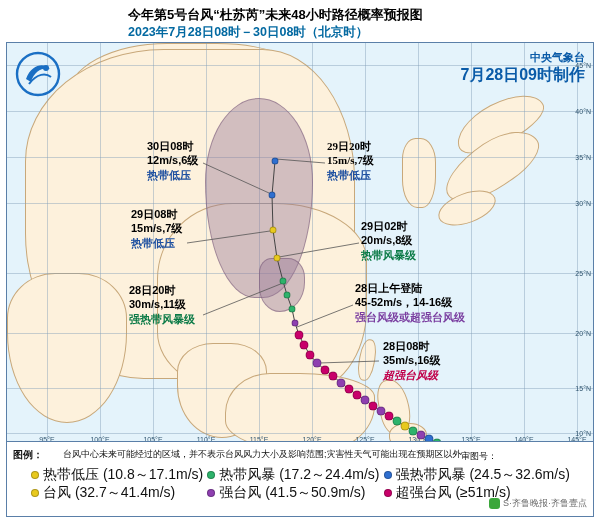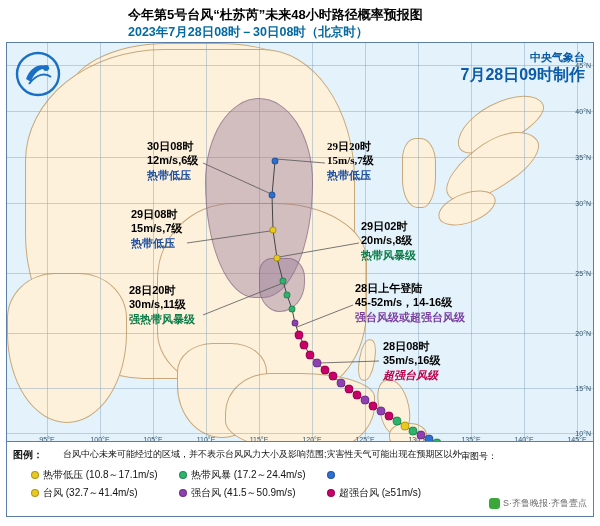--- a/index.html
+++ b/index.html
@@ -180,21 +180,21 @@
   }
   .legend-note {
     position: absolute; left: 56px; top: 6px; font-size: 9px; color: #111;
     white-space: nowrap;
   }
   .legend-grid {
     position: absolute; left: 24px; top: 24px; width: 440px;
     display: grid; grid-template-columns: 1fr 1fr 1fr;
     grid-auto-rows: 18px; column-gap: 4px;
   }
-  .legend-item { display: flex; align-items: center; font-size: 10px; white-space: nowrap; text-align: center; }
+  .legend-item { display: flex; align-items: center; font-size: 14px; white-space: nowrap; text-align: center; }
   .swatch {
     width: 8px; height: 8px; border-radius: 50%; margin-right: 4px;
     border: 1px solid rgba(0,0,0,0.25); flex: none;
   }
   .audit {
     position: absolute; right: 96px; top: 8px; font-size: 9px; color: #111;
   }
   .wm {
     position: absolute; right: 6px; bottom: 6px; font-size: 9px; color: #6b6b6b;
     display: flex; align-items: center;
@@ -386,20 +386,21 @@
         <div class="legend-item">
           <span class="swatch" style="background: rgb(232, 201, 30);"></span>
           <span>热带低压 (10.8～17.1m/s)</span>
         </div>
         <div class="legend-item">
           <span class="swatch" style="background: rgb(45, 179, 107);"></span>
           <span>热带风暴 (17.2～24.4m/s)</span>
         </div>
         <div class="legend-item">
           <span class="swatch" style="background: rgb(47, 111, 208);"></span>
+          <span>强热带风暴 (24.5～32.6m/s)</span>
         </div>
         <div class="legend-item">
           <span class="swatch" style="background: rgb(232, 201, 30);"></span>
           <span>台风 (32.7～41.4m/s)</span>
         </div>
         <div class="legend-item">
           <span class="swatch" style="background: rgb(142, 63, 176);"></span>
           <span>强台风 (41.5～50.9m/s)</span>
         </div>
         <div class="legend-item">

